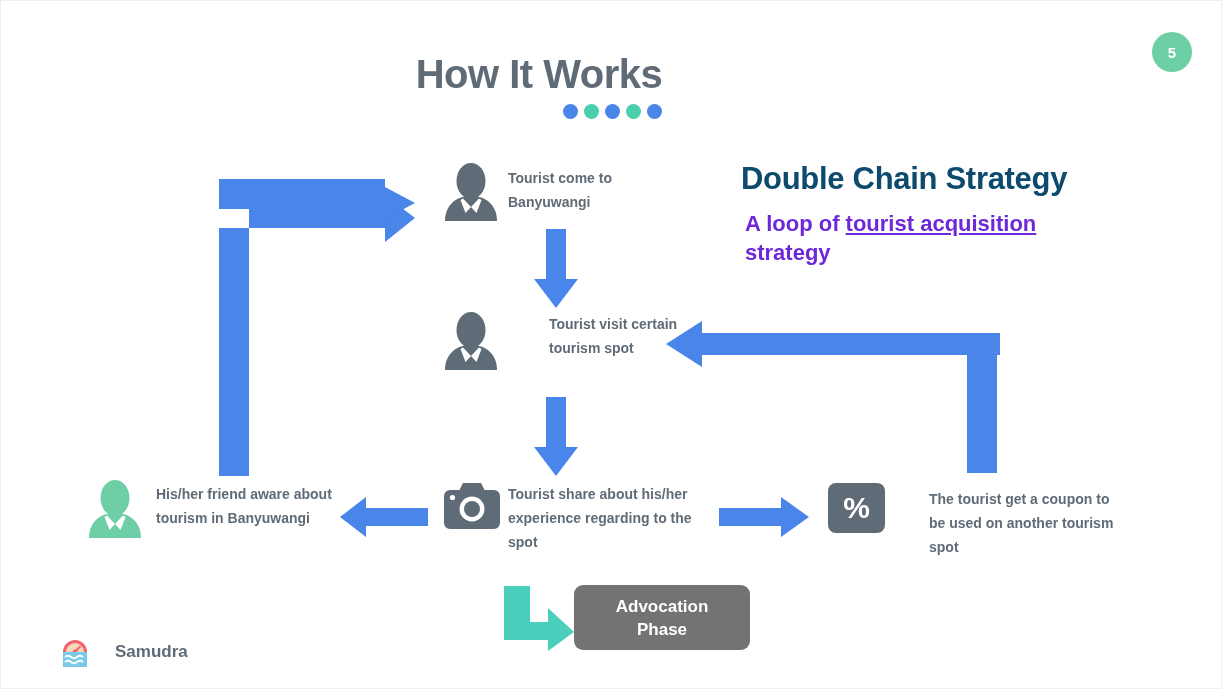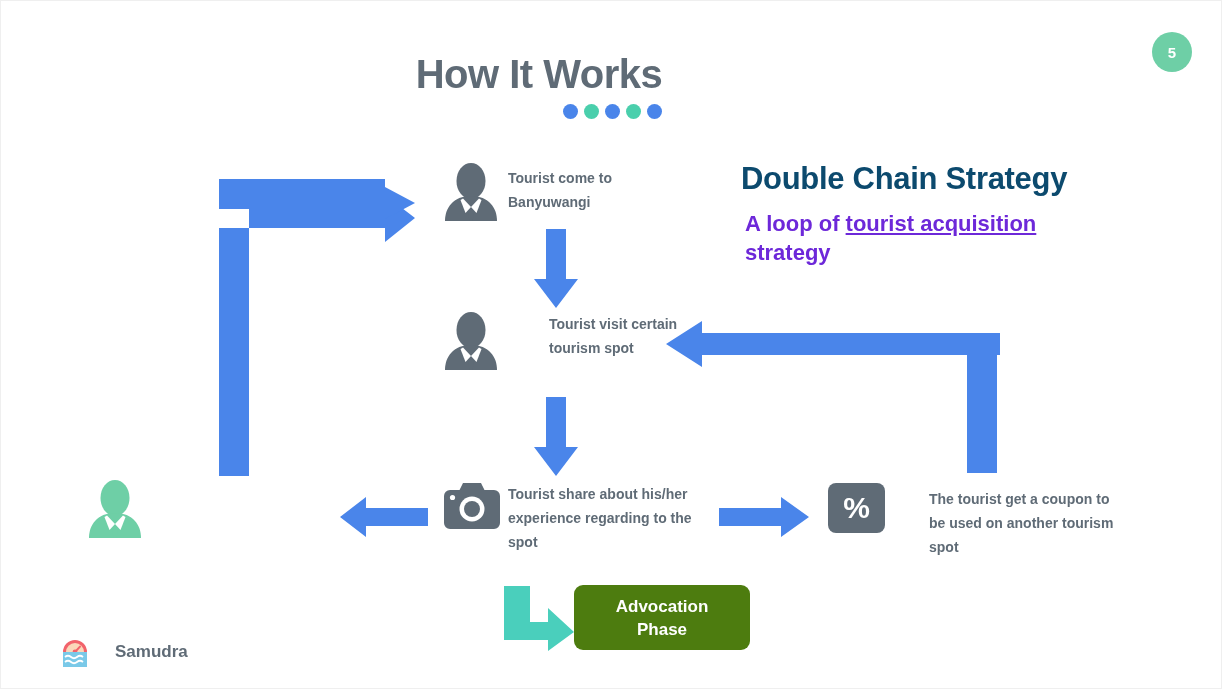--- a/index.html
+++ b/index.html
@@ -128,21 +128,21 @@
   .arrow { position: absolute; }
 
   
   .adv-box {
     position: absolute;
     left: 573px;
     top: 584px;
     width: 176px;
     height: 65px;
     border-radius: 9px;
-    background: #4d7c0f;
+    background: #737373;
     color: #ffffff;
     font-size: 17px;
     font-weight: bold;
     line-height: 23px;
     display: flex;
     flex-direction: column;
     align-items: center;
     justify-content: center;
     text-align: center;
   }
@@ -242,20 +242,21 @@
     <rect x="0" y="0" width="30" height="140" fill="#4a85ea"></rect>
   </svg>
 
   <svg class="person" style="left:86px; top:479px;" viewBox="0 0 56 58">
     <ellipse cx="28" cy="18" rx="14.5" ry="18" fill="#6ecfa6"></ellipse>
     <path d="M28 33 C10 33 2 45 2 58 L54 58 C54 45 46 33 28 33 Z" fill="#6ecfa6"></path>
     <path d="M20 35.5 L28 44 L22.5 50 L17.5 37 Z" fill="#ffffff"></path>
     <path d="M36 35.5 L28 44 L33.5 50 L38.5 37 Z" fill="#ffffff"></path>
     <path d="M28 45 L31 49 L29.5 58 L26.5 58 L25 49 Z" fill="#6ecfa6"></path>
   </svg>
+  <div class="step-text" style="left:155px; top:481px; width:200px;">His/her friend aware about tourism in Banyuwangi</div>
 
   <svg class="arrow" style="left:339px; top:496px;" width="88" height="40" viewBox="0 0 88 40">
     <path d="M88 11 L26 11 L26 0 L0 20 L26 40 L26 29 L88 29 Z" fill="#4a85ea"></path>
   </svg>
 
   <svg class="arrow" style="left:218px; top:178px;" width="196" height="297" viewBox="0 0 196 297">
     <path d="M0 0 L0 297 L30 297 L30 30 L166 30 L166 16 L196 39 L166 63 L166 49 L0 49 Z" fill="#4a85ea"></path>
     <path d="M0 0 L166 0 L166 0 Z" fill="#4a85ea"></path>
     <rect x="0" y="0" width="166" height="30" fill="#4a85ea"></rect>
     <path d="M166 8 L196 24 L166 40 Z" fill="#4a85ea"></path>

